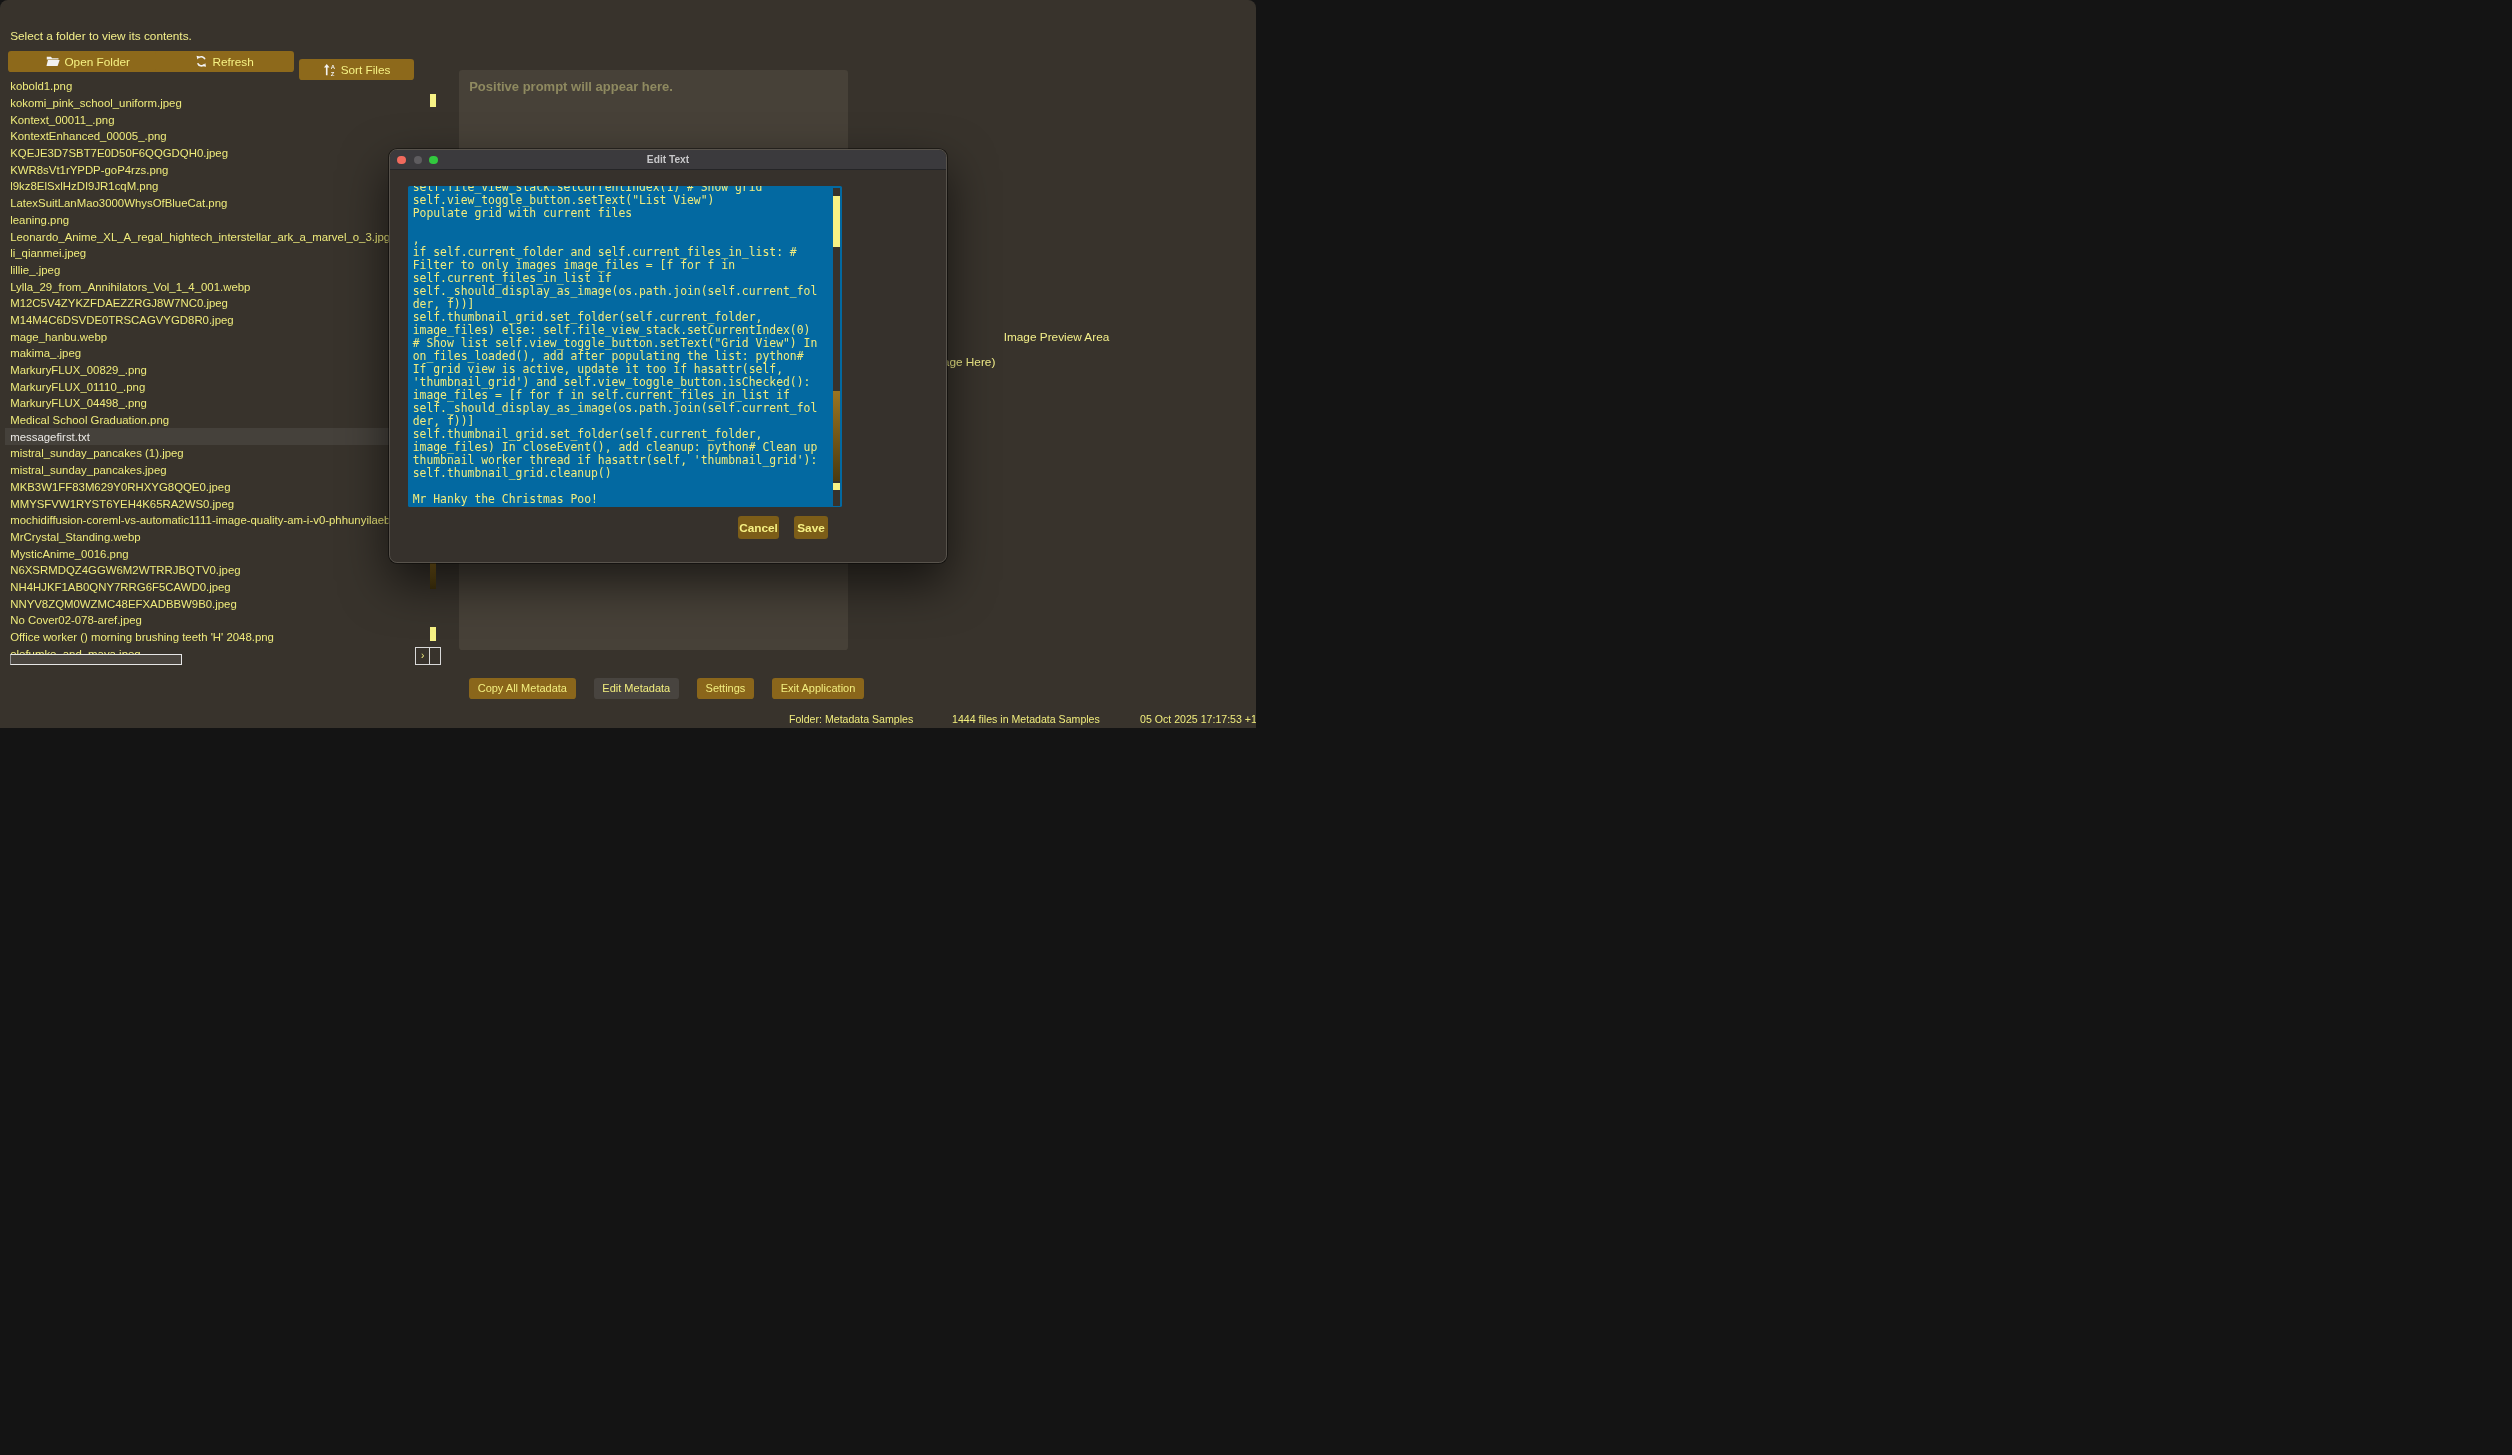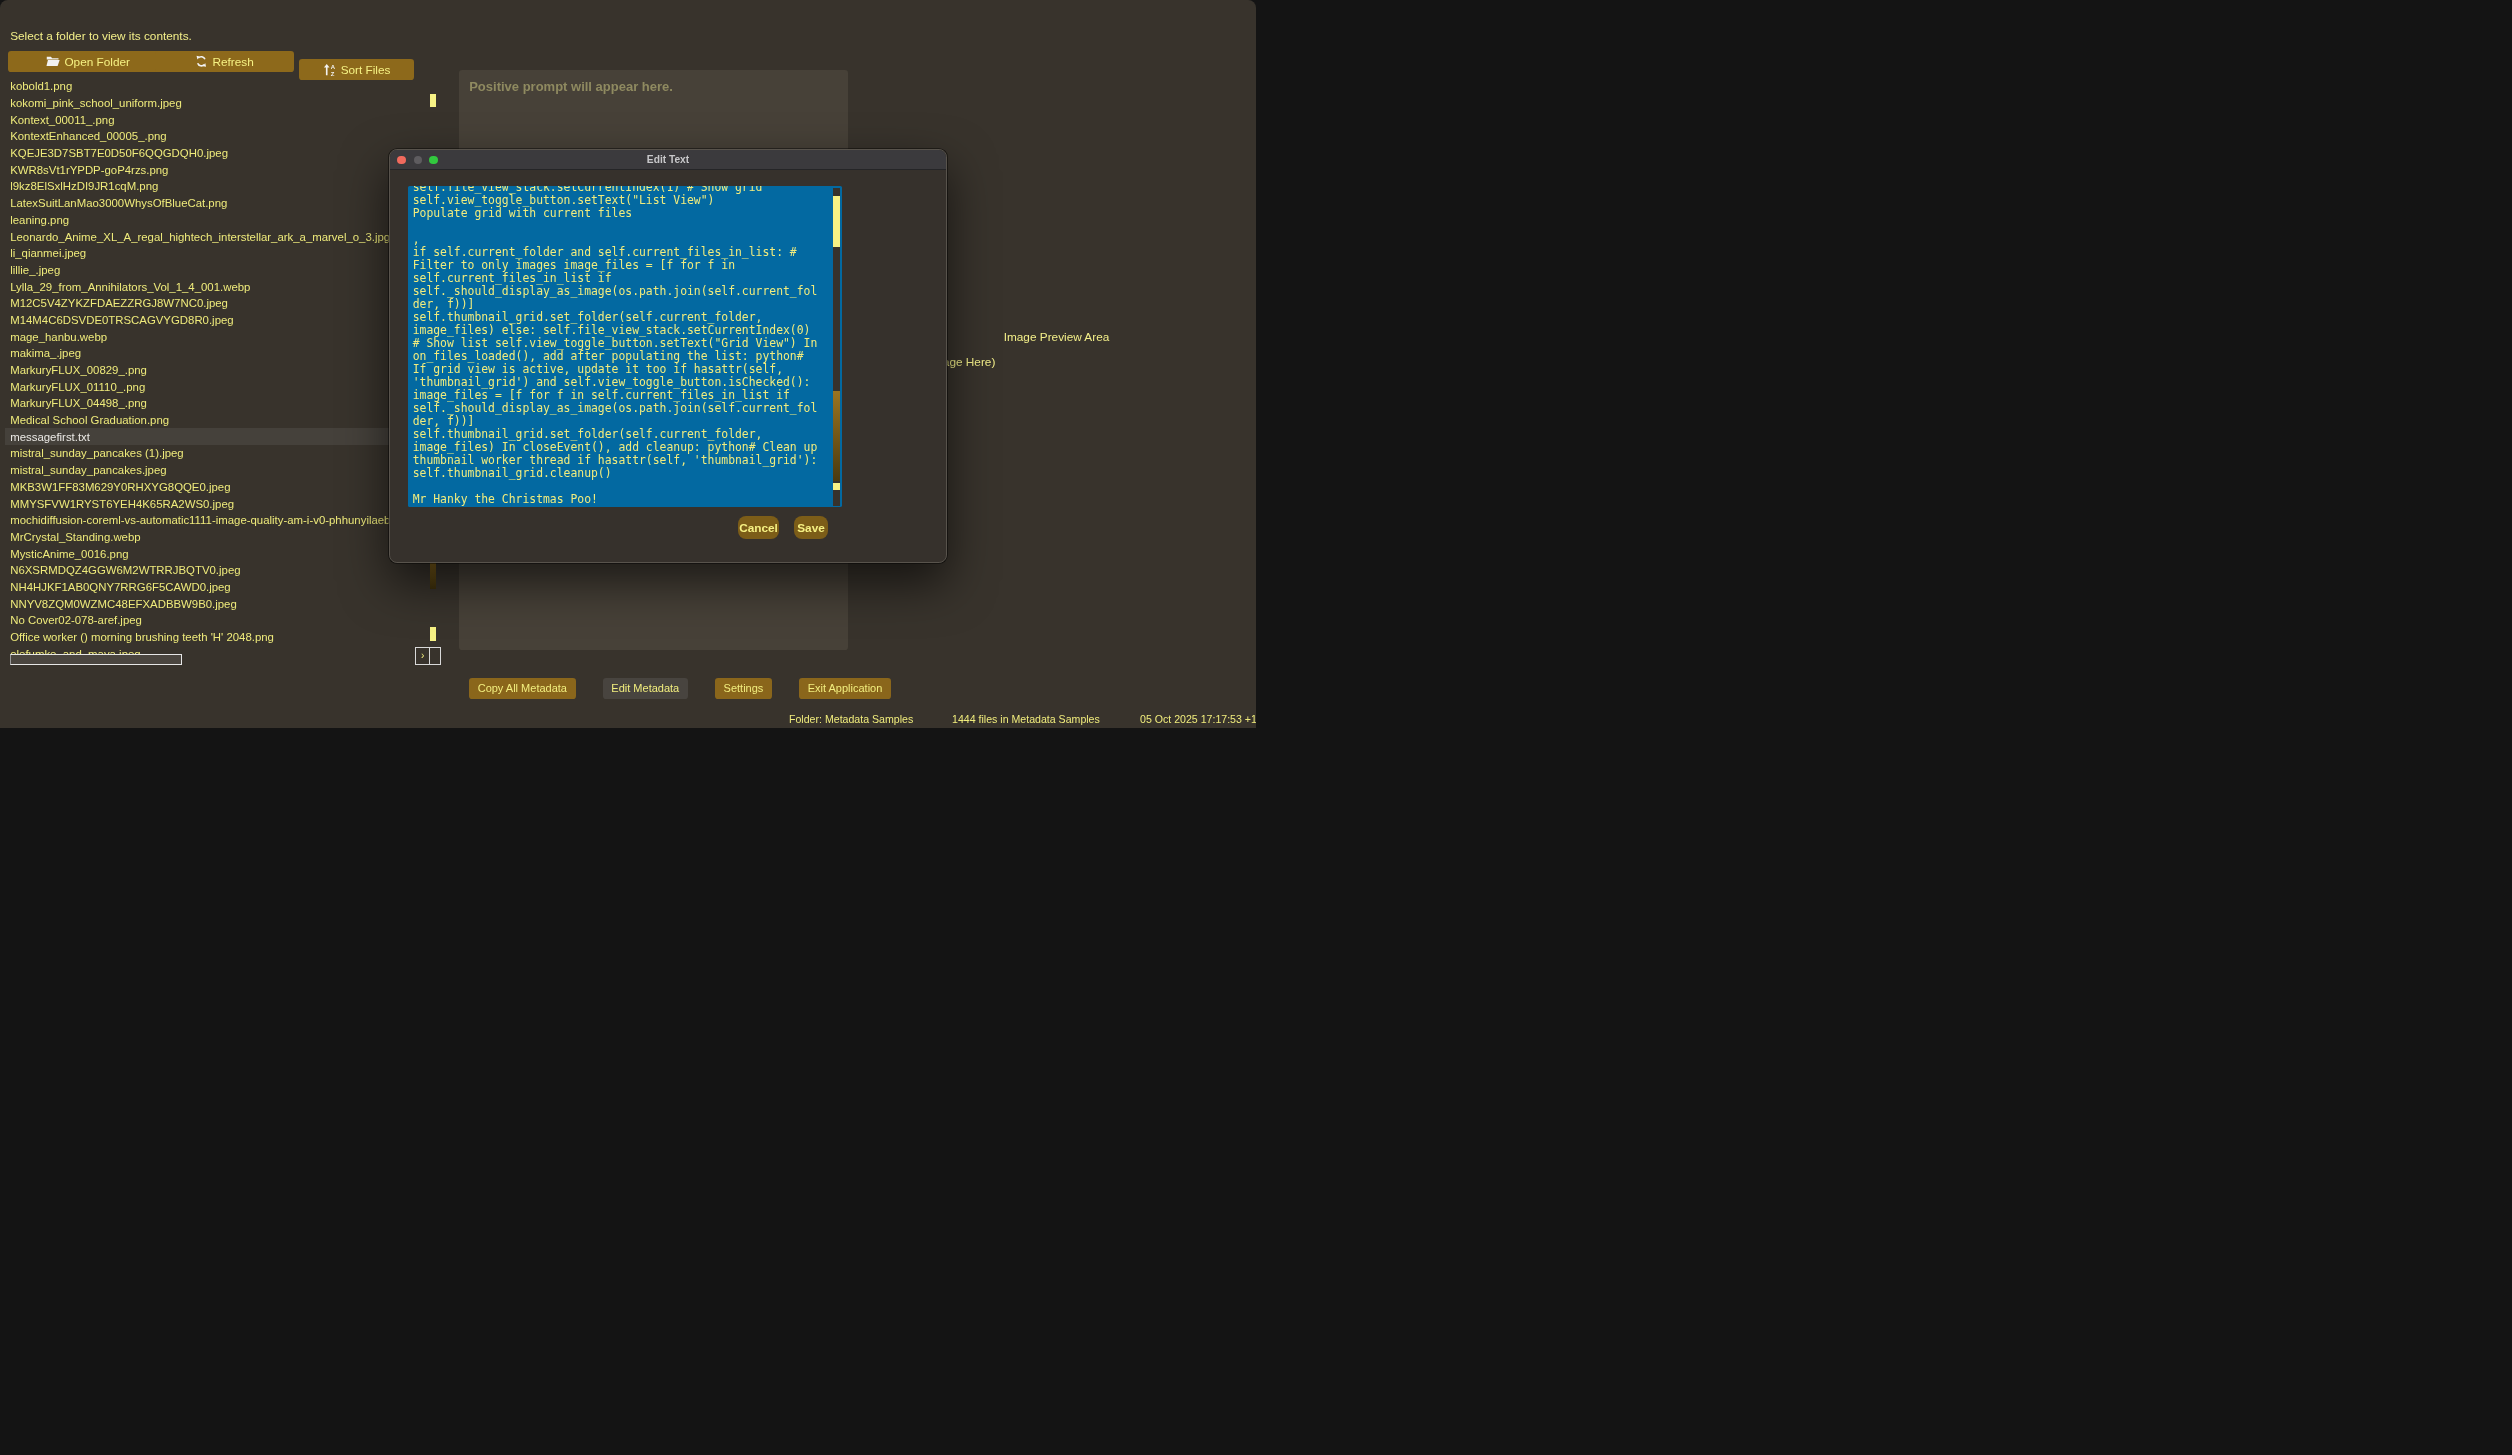--- a/index.html
+++ b/index.html
@@ -48,21 +48,21 @@
   .prompt-box{position:absolute;left:459px;top:70px;width:389px;height:580px;
     background:#474138;border-radius:3.1px;}
   .prompt-placeholder{padding:8.7px 0 0 10.2px;font-size:13px;font-weight:bold;color:#8f8a60;}
   
   .preview-area{position:absolute;left:857px;top:0;width:399px;height:676px;}
   .preview-line1{position:absolute;left:0;right:0;top:330px;text-align:center;
     font-size:11.8px;color:#f3ef89;}
   .preview-line2{position:absolute;left:0;right:0;top:355px;text-align:left;
     font-size:11.8px;color:#f3ef89;}
   
-  .footer-buttons{position:absolute;left:469px;top:678px;display:flex;gap:27px;}
+  .footer-buttons{position:absolute;left:469px;top:678px;display:flex;gap:18px;}
   .fbtn{height:20.5px;padding:0 8.7px;display:flex;align-items:center;border-radius:3.1px;
     background:#8a661b;color:#f2ee7e;font-size:11px;white-space:nowrap;}
   .fbtn.pressed{background:#48443f;}
   .status{position:absolute;top:713px;font-size:10.6px;color:#f0ec7c;white-space:nowrap;}
   #status-folder{left:789px;}
   #status-count{left:952px;}
   #status-date{left:1109px;margin-left:31px;}
   
   .dialog{position:absolute;left:389px;top:149px;width:558px;height:414px;border-radius:7.9px;
     background:#36312c;border:0.8px solid #58534c;box-sizing:border-box;
@@ -77,21 +77,21 @@
   .dtl.green{left:39px;background:#32c83e;}
   .dialog-textarea{position:absolute;left:18px;top:36px;width:434px;height:321px;
     background:#0369a1;border-radius:1.6px;overflow:hidden;}
   .dialog-textarea pre{margin:-6.3px 0 0 0;padding:1.6px 4.7px;white-space:pre;
     font-family:"DejaVu Sans Mono",monospace;font-size:11.4px;line-height:13px;color:#f1ec7e;}
   .d-sb-track{position:absolute;left:443px;top:38px;width:7px;height:318px;background:#37322c;}
   .d-sb-y{position:absolute;left:443px;top:46px;width:7px;height:51px;background:#f7f285;}
   .d-sb-br{position:absolute;left:443px;top:241px;width:7px;height:90px;
     background:linear-gradient(#9c7420,#4a3a10);}
   .d-sb-nub{position:absolute;left:443px;top:333px;width:7px;height:7px;background:#f7f285;}
-  .dbtn{position:absolute;top:366px;height:23px;border-radius:8px;background:#7c5d18;
+  .dbtn{position:absolute;top:366px;height:23px;border-radius:3px;background:#7c5d18;
     color:#f6f183;font-size:11.8px;font-weight:bold;display:flex;align-items:center;justify-content:center;}
   #btn-cancel{left:348px;width:41px;}
   #btn-save{left:404px;width:34px;}
 </style>
 </head>
 <body>
 
 <div id="app">
 
 

